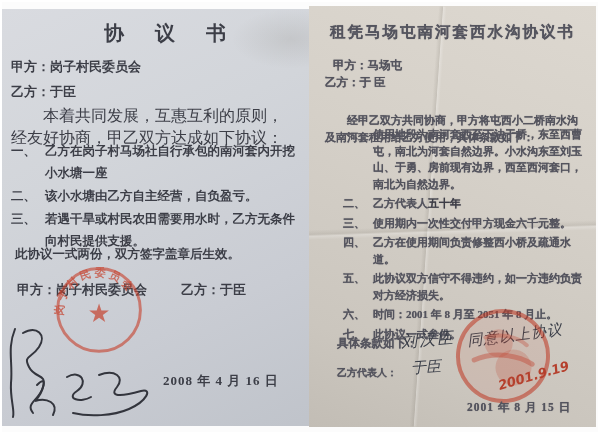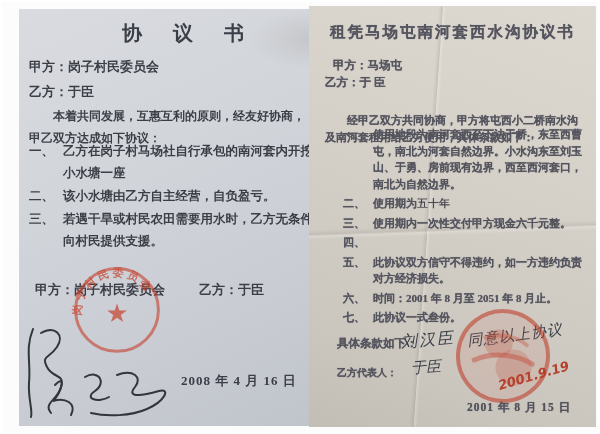--- a/index.html
+++ b/index.html
@@ -3,21 +3,21 @@
 <meta charset="utf-8">
 <style>
   html,body{margin:0;padding:0;}
   body{
     width:600px;height:434px;position:relative;overflow:hidden;
     background:#fcfcfc;
     font-family:"Liberation Serif","DejaVu Serif",serif;
   }
   .paper{position:absolute;overflow:hidden;}
   .paper-left{
-    left:19px;top:9px;width:328px;height:417px;
+    left:1px;top:9px;width:328px;height:417px;
     background:linear-gradient(155deg,#d9dbe0 0%,#d2d5da 35%,#c9ccd3 70%,#bfc3ca 100%);
     color:#3c3e47;
   }
   .paper-right{
     left:309px;top:6px;width:287px;height:421px;
     background:linear-gradient(200deg,#ddd8d0 0%,#d5d0c8 40%,#cbc6be 80%,#c2bdb5 100%);
     color:#54545e;
   }
   .crease{position:absolute;pointer-events:none;}
   .crease.c1{left:40%;top:0;width:8px;height:100%;
@@ -28,21 +28,21 @@
     transform:rotate(-2deg);}
   .crease.c3{left:70%;top:0;width:120px;height:60px;
     background:radial-gradient(ellipse at center,rgba(110,105,95,.14) 0%,rgba(0,0,0,0) 70%);}
 
   
   .l-title{position:absolute;left:0;top:11px;width:100%;text-align:center;
     font-size:20px;font-weight:700;letter-spacing:13px;text-indent:13px;}
   .l-party-a{position:absolute;left:10px;top:49px;font-size:13px;font-weight:600;}
   .l-party-b{position:absolute;left:10px;top:74px;font-size:13px;font-weight:600;}
   .l-preamble{position:absolute;left:10px;top:96px;width:282px;
-    font-size:12px;font-weight:700;line-height:22px;text-indent:2em;}
+    font-size:16px;font-weight:400;line-height:22px;text-indent:2em;}
   .l-clauses{position:absolute;left:10px;top:131px;width:284px;}
   .clause-row{display:flex;font-size:12.5px;font-weight:600;line-height:22px;margin-bottom:1px;}
   .clause-num{flex:0 0 34px;}
   .clause-text{flex:1;}
   .l-closing{position:absolute;left:14px;top:237px;width:280px;
     font-size:12.5px;font-weight:600;}
   .l-sign-row{position:absolute;left:16px;top:272px;width:276px;display:flex;
     font-size:13px;font-weight:600;}
   .l-sign-b{margin-left:34px;}
   .l-date{position:absolute;left:162px;top:340px;font-size:13px;font-weight:600;letter-spacing:1px;margin-top:23px;}
@@ -59,21 +59,21 @@
   .r-text{text-shadow:0 0 .7px rgba(84,84,94,.9);}
   .r-title{position:absolute;left:0;top:16px;width:100%;text-align:center;
     font-size:15.5px;font-weight:700;letter-spacing:2px;}
   .r-party-a{position:absolute;left:24px;top:52px;font-size:11.5px;font-weight:600;}
   .r-party-b{position:absolute;left:16px;top:69px;font-size:11.5px;font-weight:600;}
   .r-preamble{position:absolute;left:16px;top:86px;width:256px;
     font-size:11px;font-weight:600;line-height:17px;text-indent:2em;margin-top:20px;}
   .r-clauses{position:absolute;left:34px;top:120px;width:244px;}
   .r-clauses .clause-row{font-size:11px;line-height:16.5px;margin-bottom:3px;}
   .r-clauses .clause-num{flex:0 0 30px;}
-  .bold-term{font-weight:400;color:#3d3d46;margin-top:44px;}
+  .bold-term{font-weight:700;color:#3d3d46;margin-top:44px;}
   .r-rep-a{position:absolute;left:28px;top:330px;font-size:11.5px;font-weight:600;}
   .r-rep-b{position:absolute;left:28px;top:360px;font-size:10px;font-weight:600;}
   .hand{font-family:"DejaVu Sans",sans-serif;font-style:italic;color:#3b3f49;}
   .hw-sig-a{position:absolute;left:92px;top:324px;font-size:16px;transform:rotate(-5deg);letter-spacing:2px;}
   .hw-note{position:absolute;left:158px;top:320px;font-size:15px;transform:rotate(-7deg);letter-spacing:1px;}
   .hw-sig-b{position:absolute;left:102px;top:352px;font-size:15px;transform:rotate(-4deg);}
   .hw-stamp-date{position:absolute;left:188px;top:362px;font-size:13px;color:#b5402d;
     font-family:"DejaVu Sans",sans-serif;font-style:italic;transform:rotate(-16deg);font-weight:700;}
   .r-date{position:absolute;left:158px;top:394px;font-size:11.5px;font-weight:600;letter-spacing:1px;}
 
@@ -99,20 +99,21 @@
     <div class="clause-row">
       <span class="clause-num">二、</span>
       <span class="clause-text">该小水塘由乙方自主经营，自负盈亏。</span>
     </div>
     <div class="clause-row">
       <span class="clause-num">三、</span>
       <span class="clause-text">若遇干旱或村民农田需要用水时，乙方无条件向村民提供支援。</span>
     </div>
   </div>
 
+  <div class="l-closing">此协议一式两份，双方签字盖章后生效。</div>
 
   <div class="l-sign-row">
     <span>甲方：岗子村民委员会</span>
     <span class="l-sign-b">乙方：于臣</span>
   </div>
 
   <svg class="seal seal-left" viewBox="0 0 100 104">
     <defs>
         <path id="sealArcL" d="M 13 68 A 39 39 0 1 1 87 68" fill="none"></path>
       </defs>
@@ -142,28 +143,29 @@
   <div class="r-party-b r-text">乙方：于  臣</div>
   <div class="r-preamble r-text">经甲乙双方共同协商，甲方将屯西小二桥南水沟及南河套租用给乙方使用，具体条款如下：</div>
 
   <div class="r-clauses">
     <div class="clause-row r-text">
       <span class="clause-num">一、</span>
       <span class="clause-text">使用地段为南河套西至下法于桥，东至西曹屯，南北为河套自然边界。小水沟东至刘玉山、于勇、房前现有边界，西至西河套口，南北为自然边界。</span>
     </div>
     <div class="clause-row r-text">
       <span class="clause-num">二、</span>
-      <span class="clause-text"><span>使用期为</span><span class="bold-term">五十年</span></span>
+      <span class="clause-text"><span>乙方代表人</span><span class="bold-term">五十年</span></span>
     </div>
     <div class="clause-row r-text">
       <span class="clause-num">三、</span>
       <span class="clause-text">使用期内一次性交付甲方现金六千元整。</span>
     </div>
     <div class="clause-row r-text">
       <span class="clause-num">四、</span>
+      <span class="clause-text">乙方在使用期间负责修整西小桥及疏通水道。</span>
     </div>
     <div class="clause-row r-text">
       <span class="clause-num">五、</span>
       <span class="clause-text">此协议双方信守不得违约，如一方违约负责对方经济损失。</span>
     </div>
     <div class="clause-row r-text">
       <span class="clause-num">六、</span>
       <span class="clause-text">时间：2001 年 8 月至 2051 年 8 月止。</span>
     </div>
     <div class="clause-row r-text">

